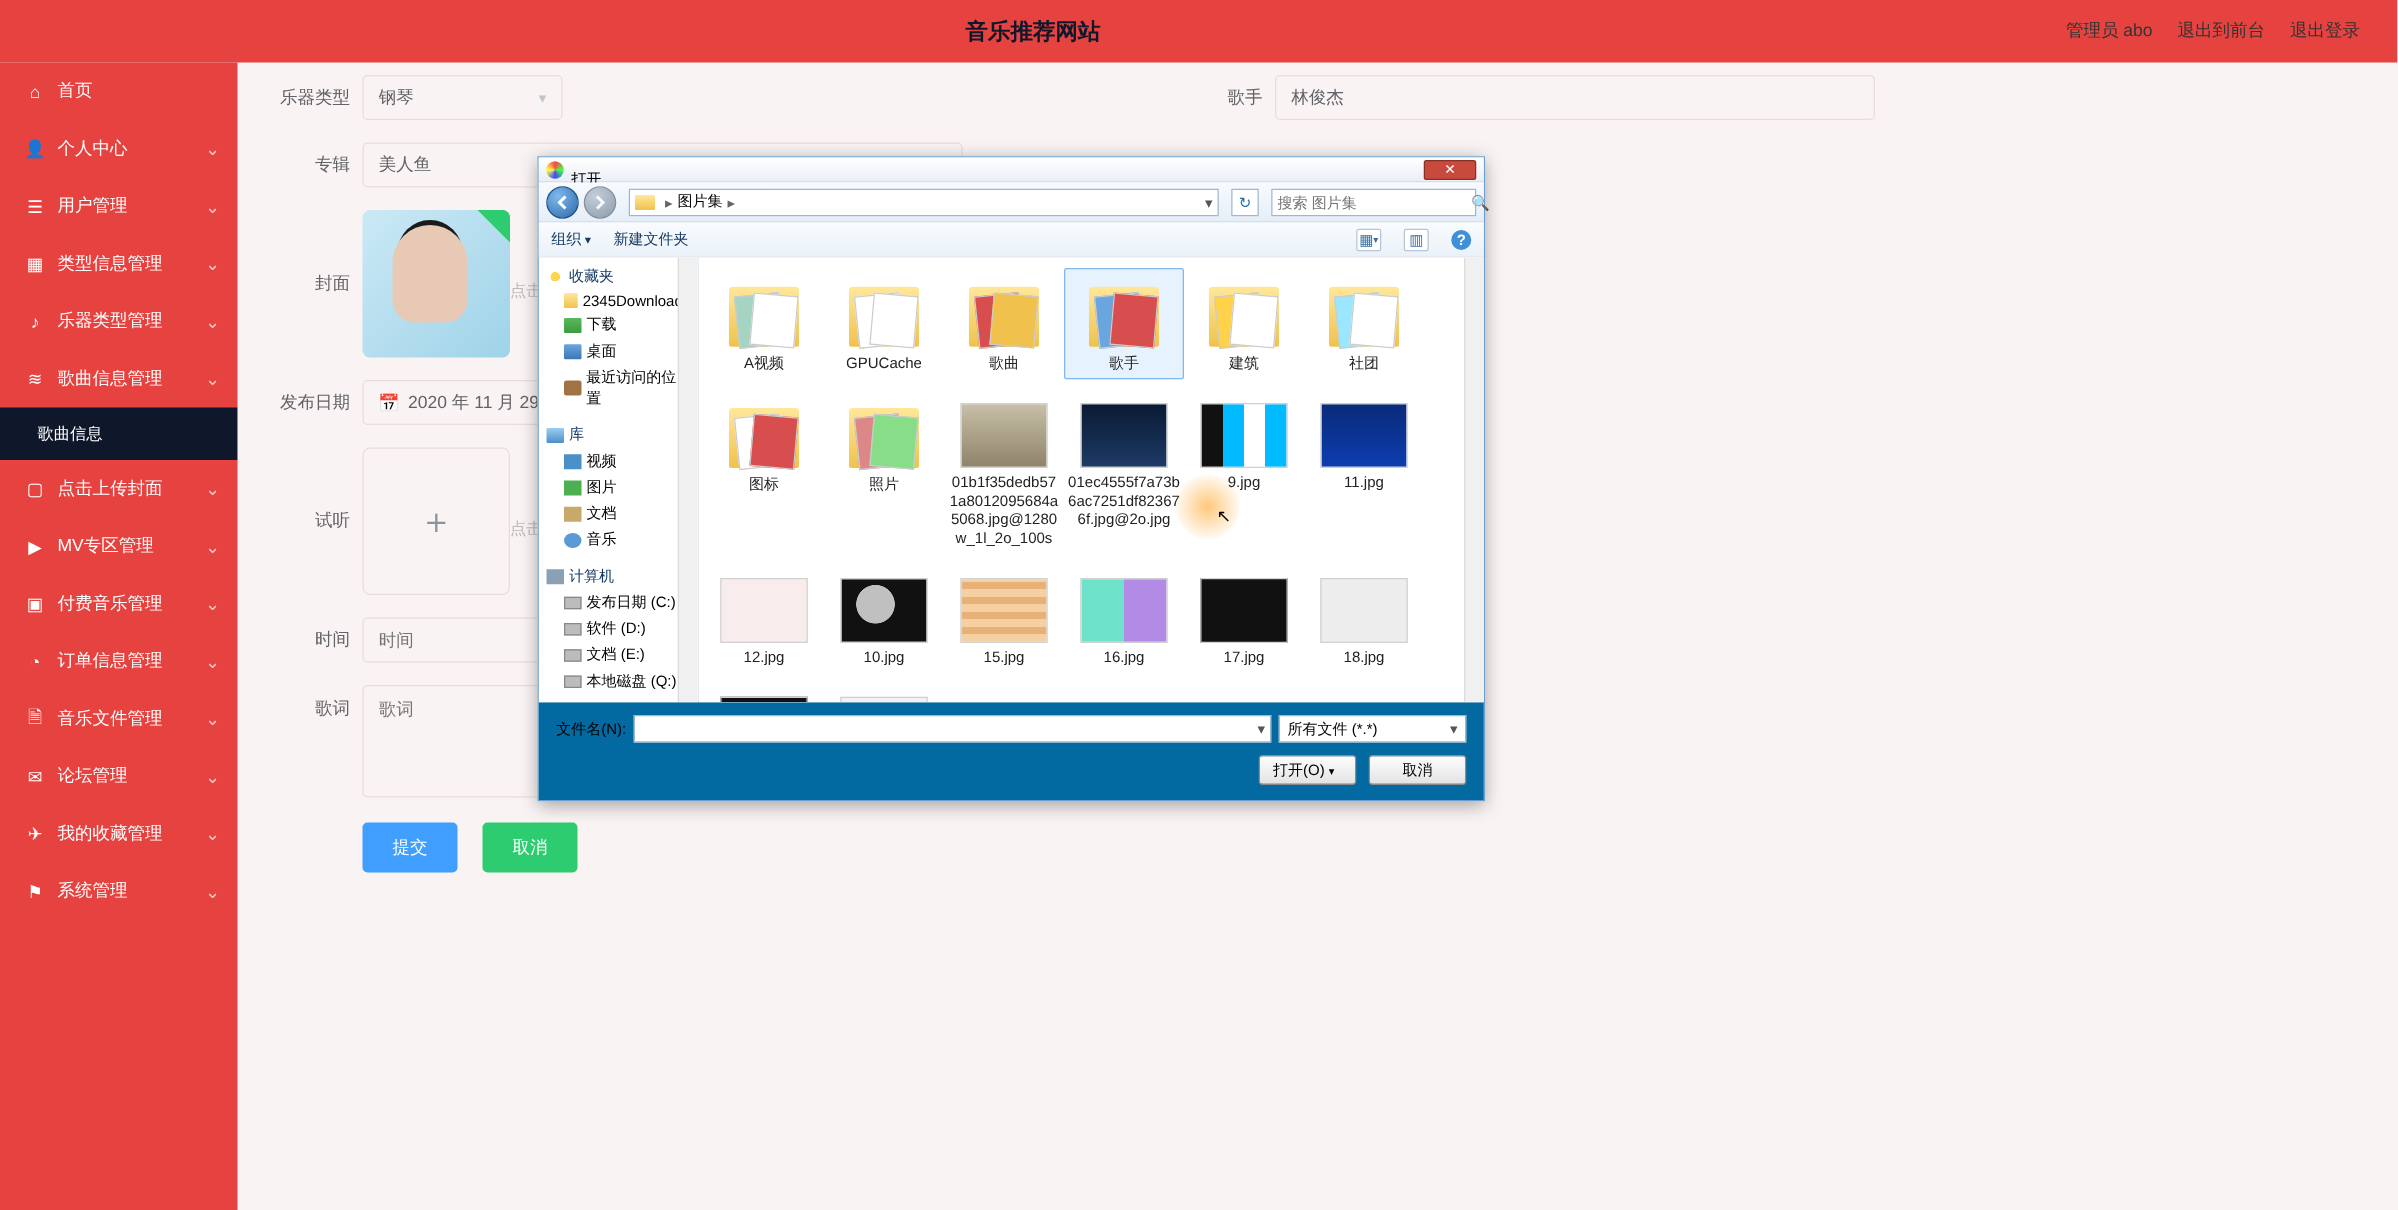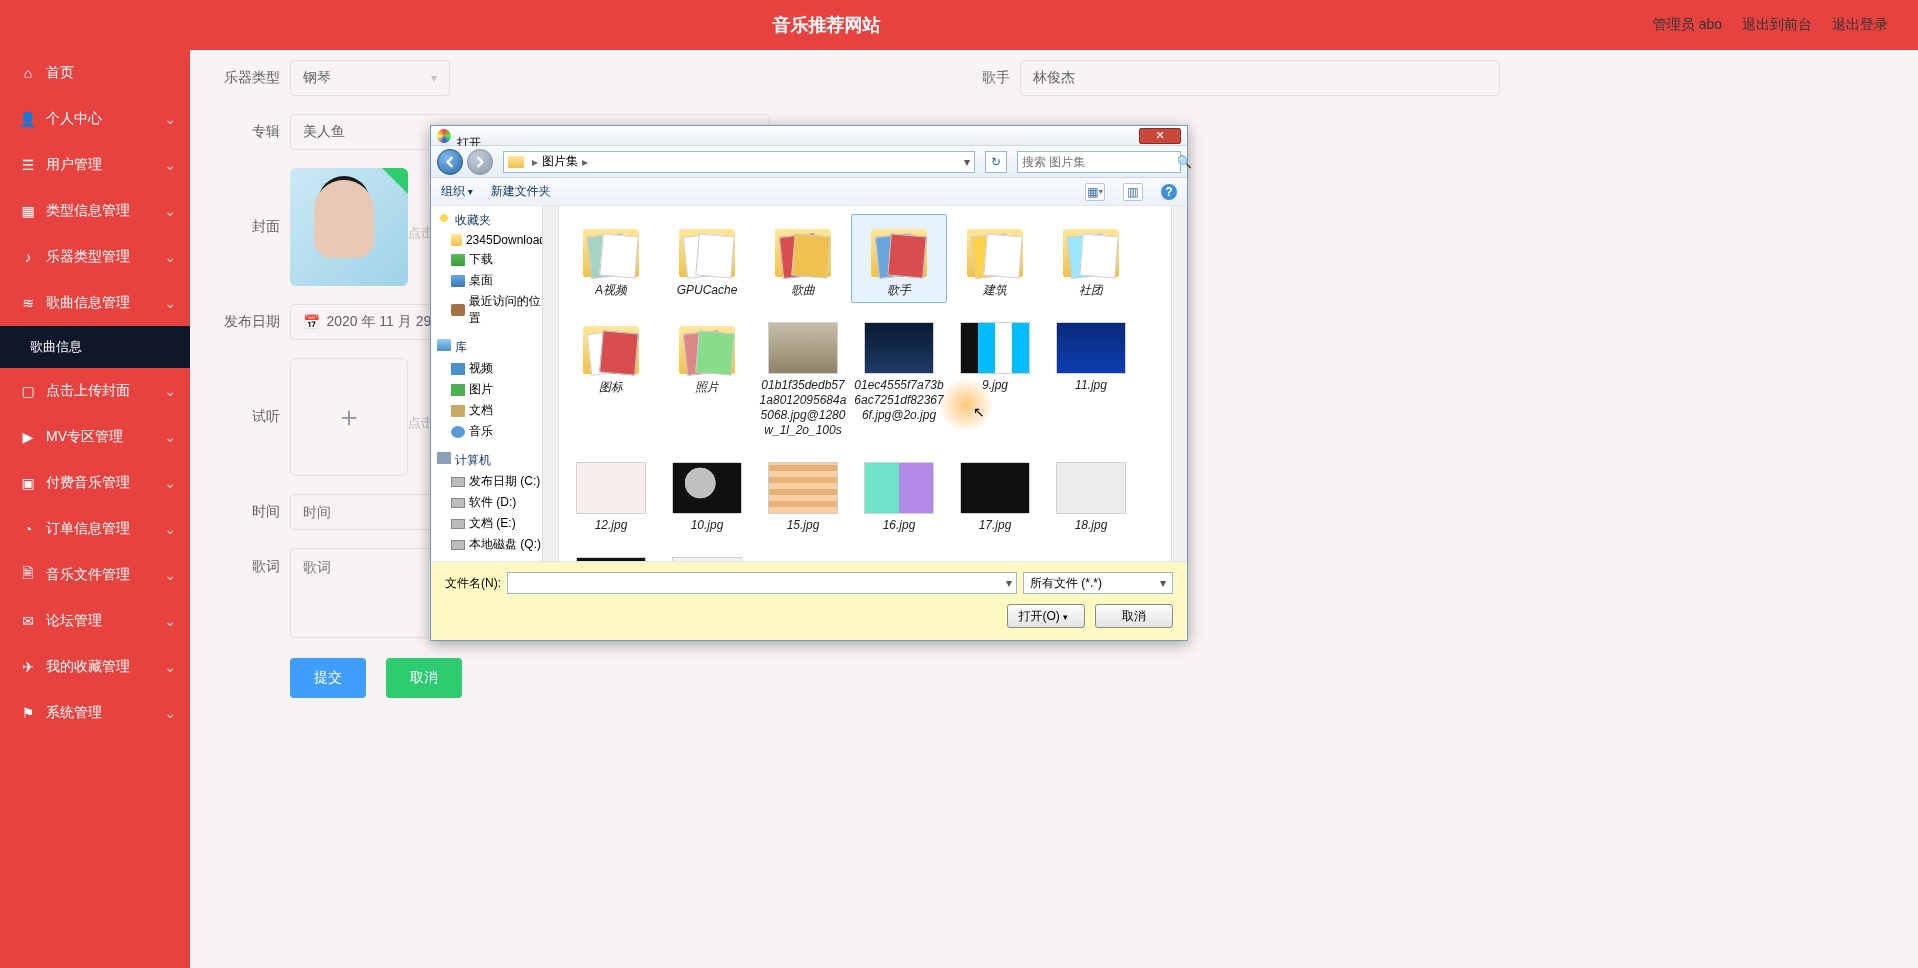--- a/index.html
+++ b/index.html
@@ -1,20 +1,20 @@
 <!DOCTYPE html>
 <html><head>
 <meta charset="utf-8">
 <style>
 * { margin: 0; padding: 0; box-sizing: border-box; font-family: "Microsoft YaHei", Arial, sans-serif; }
 body { background: #f9f3f3; overflow: hidden; }
 
 
 .topbar { height: 50px; background: #e64340; display: flex; align-items: center; }
-.topbar-title { flex: 1; text-align: center; font-weight: 700; font-size: 18px; color: #ffffff; }
+.topbar-title { flex: 1; text-align: center; font-weight: 700; font-size: 18px; color: #0f172a; }
 .topbar-right { display: flex; gap: 20px; padding-right: 30px; }
 .topbar-link { color: #333; font-size: 14px; cursor: pointer; }
 
 
 .layout { display: flex; height: calc(100vh - 50px); }
 
 
 .sidebar { width: 190px; background: #e64340; color: #fff; overflow-y: auto; }
 .side-item { height: 46px; display: flex; align-items: center; padding-left: 20px; font-size: 14px; cursor: pointer; position: relative; }
 .side-item .icon { width: 16px; height: 16px; margin-right: 10px; display: inline-flex; align-items: center; justify-content: center; }
@@ -78,39 +78,39 @@
 .dlg-toolbar .tb.drop::after { content: " ▾"; font-size: 10px; }
 .dlg-toolbar .spacer { flex:1; }
 .tb-icon { width: 20px; height: 18px; border: 1px solid #b8c5d4; background:#fff; border-radius:2px; cursor:pointer; display:inline-flex; align-items:center; justify-content:center; color:#3b6ea3; }
 .tb-help { width:16px; height:16px; border-radius:50%; background:#3f8fd9; color:#fff; display:inline-flex; align-items:center; justify-content:center; font-weight:700; cursor:pointer; }
 
 .dlg-body { flex: 1; display: flex; overflow: hidden; }
 .dlg-tree { width: 128px; border-right: 1px solid #dfe6ee; overflow-y: auto; padding: 4px 0; background:#fff; position:relative; }
 .dlg-tree::-webkit-scrollbar { width: 16px; }
 .tree-scroll { position:absolute; right:0; top:0; bottom:0; width:16px; background:#f0f0f0; border-left:1px solid #dcdcdc; }
 .tree-group { margin-bottom: 8px; }
-.tree-head { display:flex; align-items:flex-start; padding:2px 6px; color:#163a63; gap:4px; }
+.tree-head { display:flex; align-items:center; padding:2px 6px; color:#163a63; gap:4px; }
 .tree-item { display:flex; align-items:center; padding:2px 6px 2px 20px; gap:4px; cursor:pointer; }
 .ico { width:14px; height:12px; display:inline-block; }
 .ico.star { background: radial-gradient(circle,#ffd54a 40%,transparent 42%); }
 .ico.fold { background: linear-gradient(#ffe79a,#f0c24d); border-radius:1px; }
 .ico.dl   { background: linear-gradient(#5cb85c,#3a9d3a); border-radius:1px; }
 .ico.desk { background: linear-gradient(#6aa6de,#3b78b3); border-radius:1px; }
 .ico.recent{ background:#a17344; border-radius:2px; }
 .ico.lib  { background: linear-gradient(#9ccdf1,#4a90c9); border-radius:1px; }
 .ico.vid  { background:#4a90c9; }
 .ico.pic  { background:#4caf50; }
 .ico.doc  { background:#c7a96a; }
 .ico.mus  { background:#5b9bd5; border-radius:50%; }
 .ico.comp { background:#8aa0b4; }
 .ico.drive{ background:#bcbcbc; border:1px solid #888; height:10px; }
 
 .dlg-files { flex:1; overflow:auto; padding:6px 4px; background:#fff; position:relative; }
 .file-grid { display:flex; flex-wrap:wrap; align-content:flex-start; }
-.file { width: 96px; display:flex; flex-direction:column; align-items:center; margin: 2px 0 6px; padding: 4px 2px; border:1px solid transparent; border-radius:2px; cursor:pointer;font-style:italic; }
+.file { width: 96px; display:flex; flex-direction:column; align-items:center; margin: 2px 0 6px; padding: 4px 2px; border:1px solid transparent; border-radius:2px; cursor:pointer; }
 .file.selected { border-color:#7fb8ef; background:#e6f2fd; }
 .file .thumb { width: 76px; height: 60px; display:flex; align-items:flex-end; justify-content:center; position:relative; }
 .file .cap { text-align:center; font-size:12px; color:#222; margin-top:4px; word-break:break-all; line-height:1.25; max-height: 60px; overflow:hidden; }
 
 .thumb.folder { background:none; }
 .thumb.folder::before { content:""; position:absolute; left:10px; right:10px; top:10px; bottom:2px; background:linear-gradient(#ffe79a,#f0c24d); border-radius:3px 3px 2px 2px; }
 .thumb.folder .sheet { position:absolute; width:36px; height:42px; bottom:2px; background:#fff; border:1px solid #ccc; }
 .thumb.folder .sheet.a { left:16px; transform:rotate(-6deg); }
 .thumb.folder .sheet.b { left:28px; transform:rotate(5deg); }
 
@@ -124,21 +124,21 @@
 .img.cup    { background: repeating-linear-gradient(0deg,#f6cfa2 0 6px,#e8b177 6px 12px); }
 .img.doll   { background: linear-gradient(90deg,#6fe3c9 0 50%, #b18be5 50% 100%); }
 .img.boy    { background:#111; }
 .img.cross  { background:#ededed; }
 .img.blackcard{ background:#111; }
 .img.neck   { background:#f3f3f3; }
 
 .cursor-ring { position:absolute; width:54px; height:54px; border-radius:50%; background: radial-gradient(circle, rgba(255,190,100,.85) 0%, rgba(255,190,100,.1) 65%, transparent 70%); pointer-events:none; left: 380px; top: 172px; }
 .cursor-arrow { position:absolute; left: 414px; top: 198px; color:#000; font-size:14px; pointer-events:none; }
 
-.dlg-bottom { border-top:1px solid #dfe6ee; background:#fef9c3; padding:10px 14px 12px; }
+.dlg-bottom { border-top:1px solid #dfe6ee; background:#0369a1; padding:10px 14px 12px; }
 .fn-row { display:flex; align-items:center; gap:6px; margin-bottom:10px; }
 .fn-label { color:#000; }
 .fn-input { flex:1; height:22px; border:1px solid #9db7d1; background:#fff; display:flex; align-items:center; padding:0 4px; }
 .fn-input input { border:none; outline:none; flex:1; font-size:12px; }
 .fn-input .drop { color:#555; }
 .fn-filter { width:150px; height:22px; border:1px solid #9db7d1; background:#fff; display:flex; align-items:center; padding:0 6px; }
 .fn-filter .drop { margin-left:auto; color:#555; }
 .dlg-btn-row { display:flex; justify-content:flex-end; gap:10px; }
 .dlg-btn { min-width:78px; height:24px; border:1px solid #8a8a8a; background:linear-gradient(#fdfdfd,#e3e3e3); border-radius:3px; cursor:pointer; font-size:12px; }
 .dlg-btn.open { padding-right:6px; }

